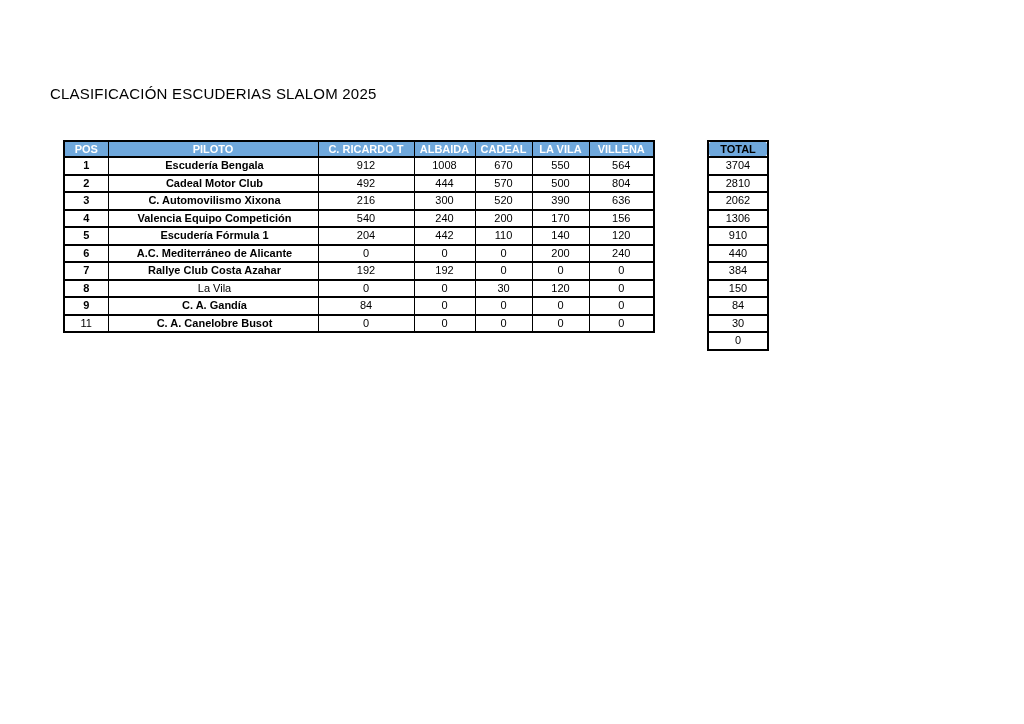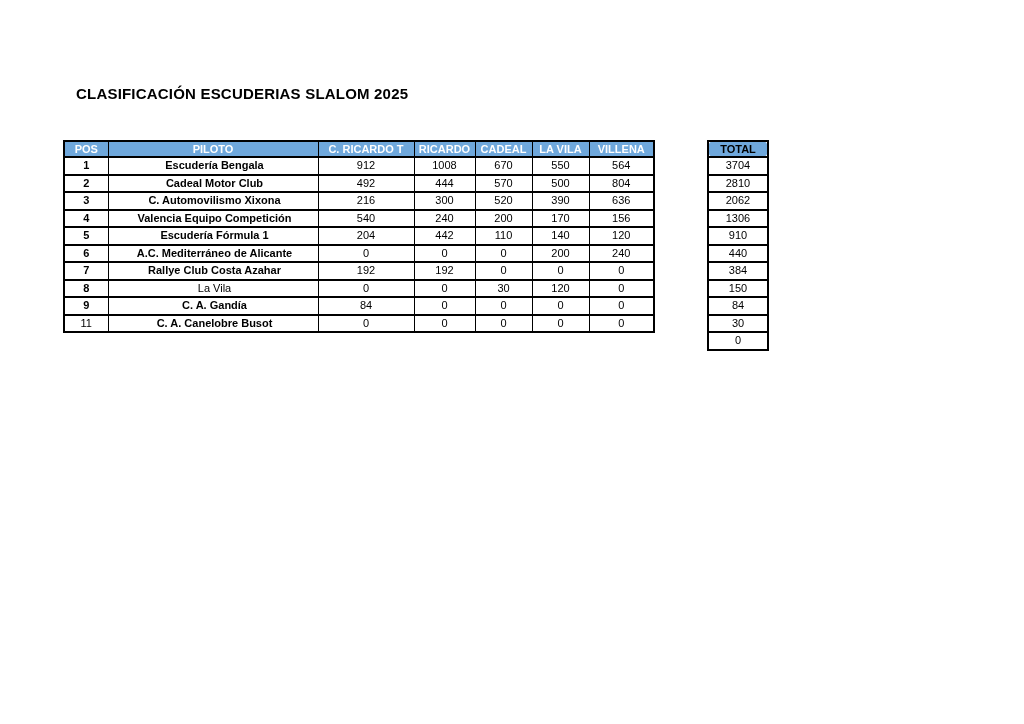--- a/index.html
+++ b/index.html
@@ -13,24 +13,24 @@
   body{
     width:1024px;height:724px;
     background:var(--page-bg);
     font-family:"Liberation Sans",sans-serif;
     position:relative;
     overflow:hidden;
     color:#000;
   }
   .doc-title{
     position:absolute;
-    left:76px;top:85px;
+    left:50px;top:85px;
     margin:0;
     font-size:15px;
-    font-weight:bold;
+    font-weight:normal;
     letter-spacing:0.2px;
     white-space:nowrap;
   }
   .table-wrap{position:absolute;top:140px;left:63px;}
   .total-wrap{position:absolute;top:140px;left:707px;}
   table{
     border-collapse:collapse;
     table-layout:fixed;
     border:2px solid var(--border-col);
   }
@@ -82,21 +82,21 @@
       <col style="width:61px">
       <col style="width:57px">
       <col style="width:57px">
       <col style="width:65px">
     </colgroup>
     <thead>
       <tr>
         <th>POS</th>
         <th>PILOTO</th>
         <th>C. RICARDO T</th>
-        <th>RICARDO</th>
+        <th>ALBAIDA</th>
         <th>CADEAL</th>
         <th>LA VILA</th>
         <th>VILLENA</th>
       </tr>
     </thead>
     <tbody id="main-tbody">
         <tr>
           <td class="pos">1</td>
           <td class="piloto">Escudería Bengala</td>
           <td class="score">912</td>

